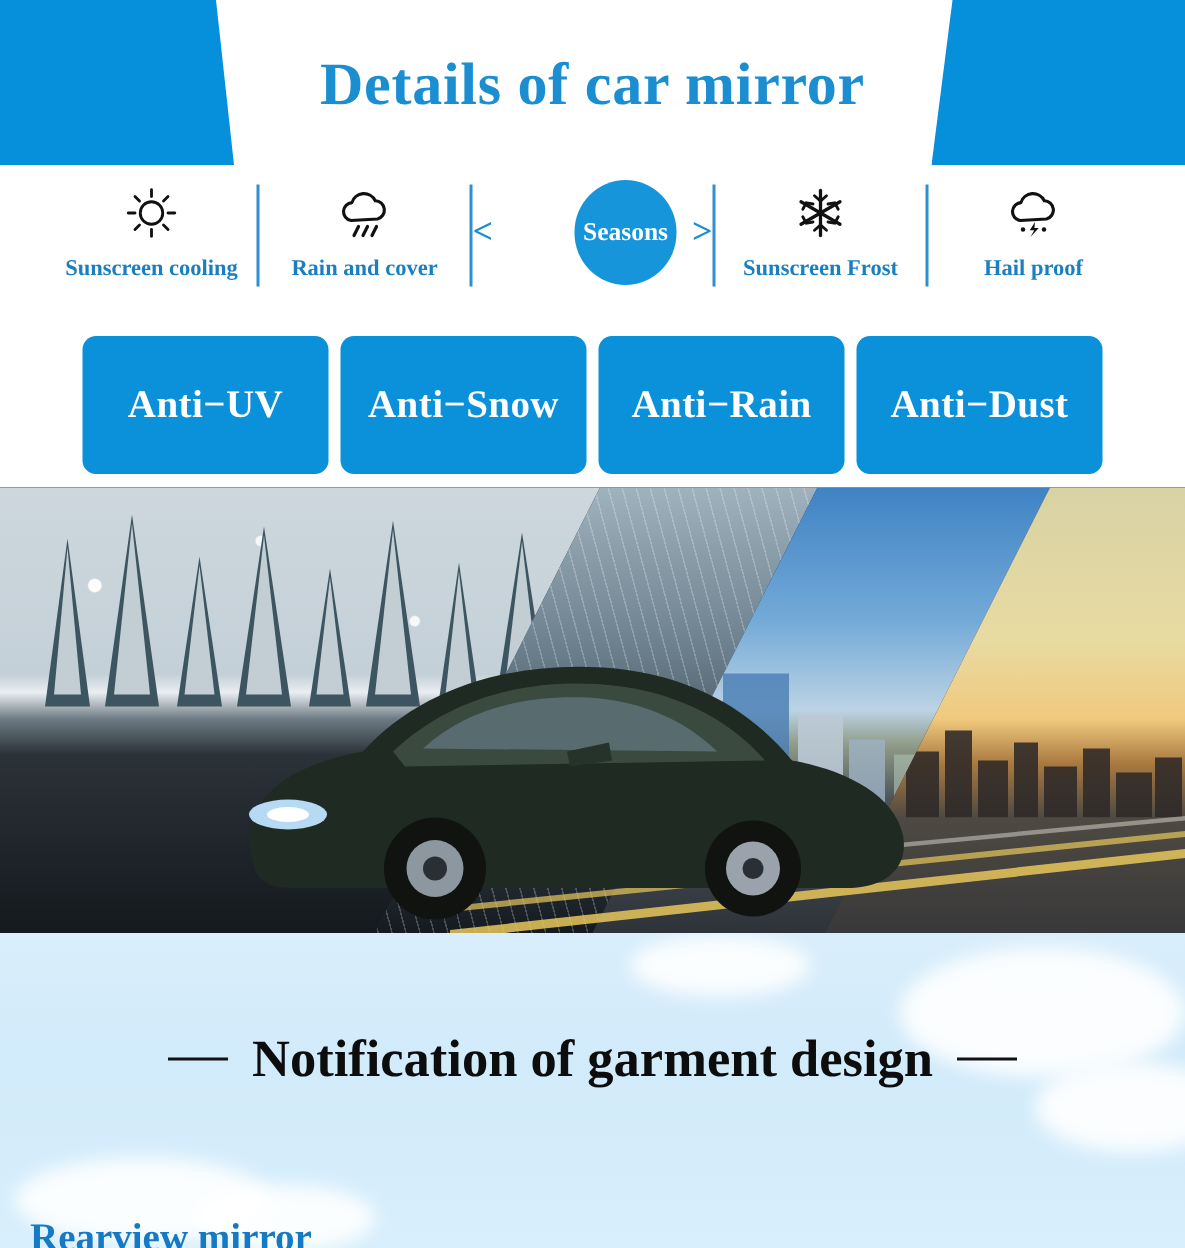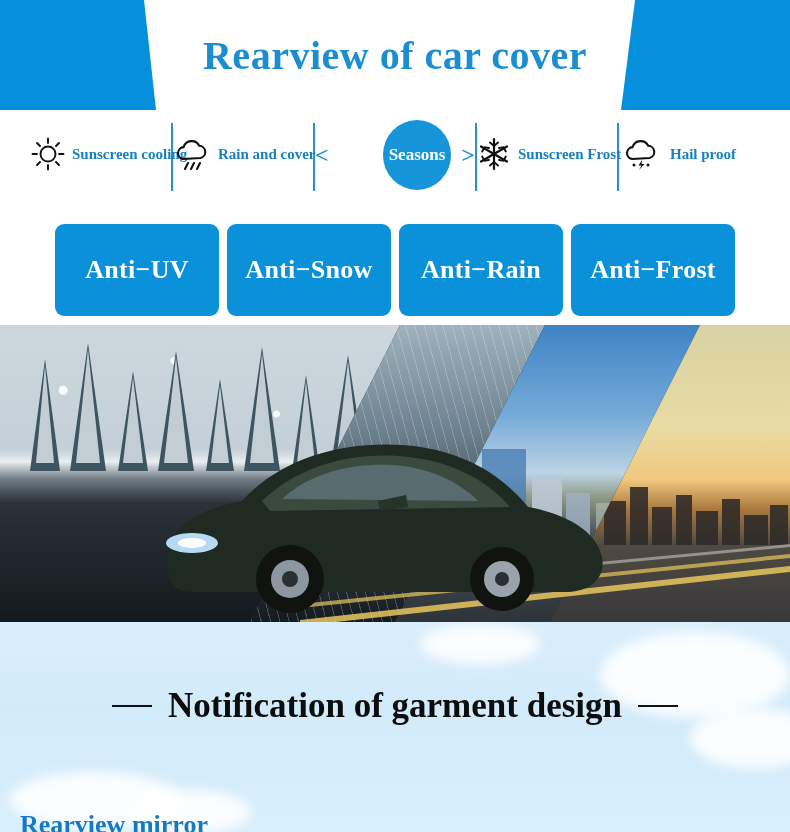--- a/index.html
+++ b/index.html
@@ -47,22 +47,22 @@
     position: relative;
     width: 790px; height: 105px;
     background: #ffffff;
     display: flex;
     align-items: flex-start;
     justify-content: center;
   }
   .weather-item {
     position: relative;
     width: 140px;
-    padding-top: 22px;
-    display: flex; 
+    padding-top: 10px;
+    display: flex; flex-direction: column;
     align-items: center;
     gap: 7px;
     text-align: right;
   }
   .weather-item .w-icon {
     width: 44px; height: 44px;
     display: flex; align-items: center; justify-content: center;
   }
   .weather-item .w-label {
     color: #1a7fc0;
@@ -219,21 +219,21 @@
   }
 </style>
 </head>
 <body>
 
 <div class="page">
 
   <div class="banner">
     <div class="banner-shape-left"></div>
     <div class="banner-shape-right"></div>
-    <div class="banner-title">Rearview of car cover</div>
+    <div class="banner-title">Details of car mirror</div>
   </div>
 
   <div class="weather-row">
 
     <div class="weather-item">
       <span class="w-icon">
         <svg width="34" height="34" viewBox="0 0 34 34">
           <circle cx="17" cy="17" r="7.5" fill="none" stroke="#111" stroke-width="1.9"></circle>
           <g stroke="#111" stroke-width="1.9" stroke-linecap="round">
             <line x1="17" y1="1.5" x2="17" y2="6"></line>
@@ -310,21 +310,21 @@
       </span>
       <span class="w-label">Hail proof</span>
     </div>
 
   </div>
 
   <div class="feature-row">
     <button class="feature-btn">Anti−UV</button>
     <button class="feature-btn">Anti−Snow</button>
     <button class="feature-btn">Anti−Rain</button>
-    <button class="feature-btn">Anti−Frost</button>
+    <button class="feature-btn">Anti−Dust</button>
   </div>
 
   <div class="collage">
 
     <div class="panel panel-winter">
       <svg class="trees" viewBox="0 0 420 150" preserveAspectRatio="none">
         <g fill="#3d5560">
           <polygon points="30,140 45,28 60,140"></polygon>
           <polygon points="70,140 88,12 106,140"></polygon>
           <polygon points="118,140 133,40 148,140"></polygon>

